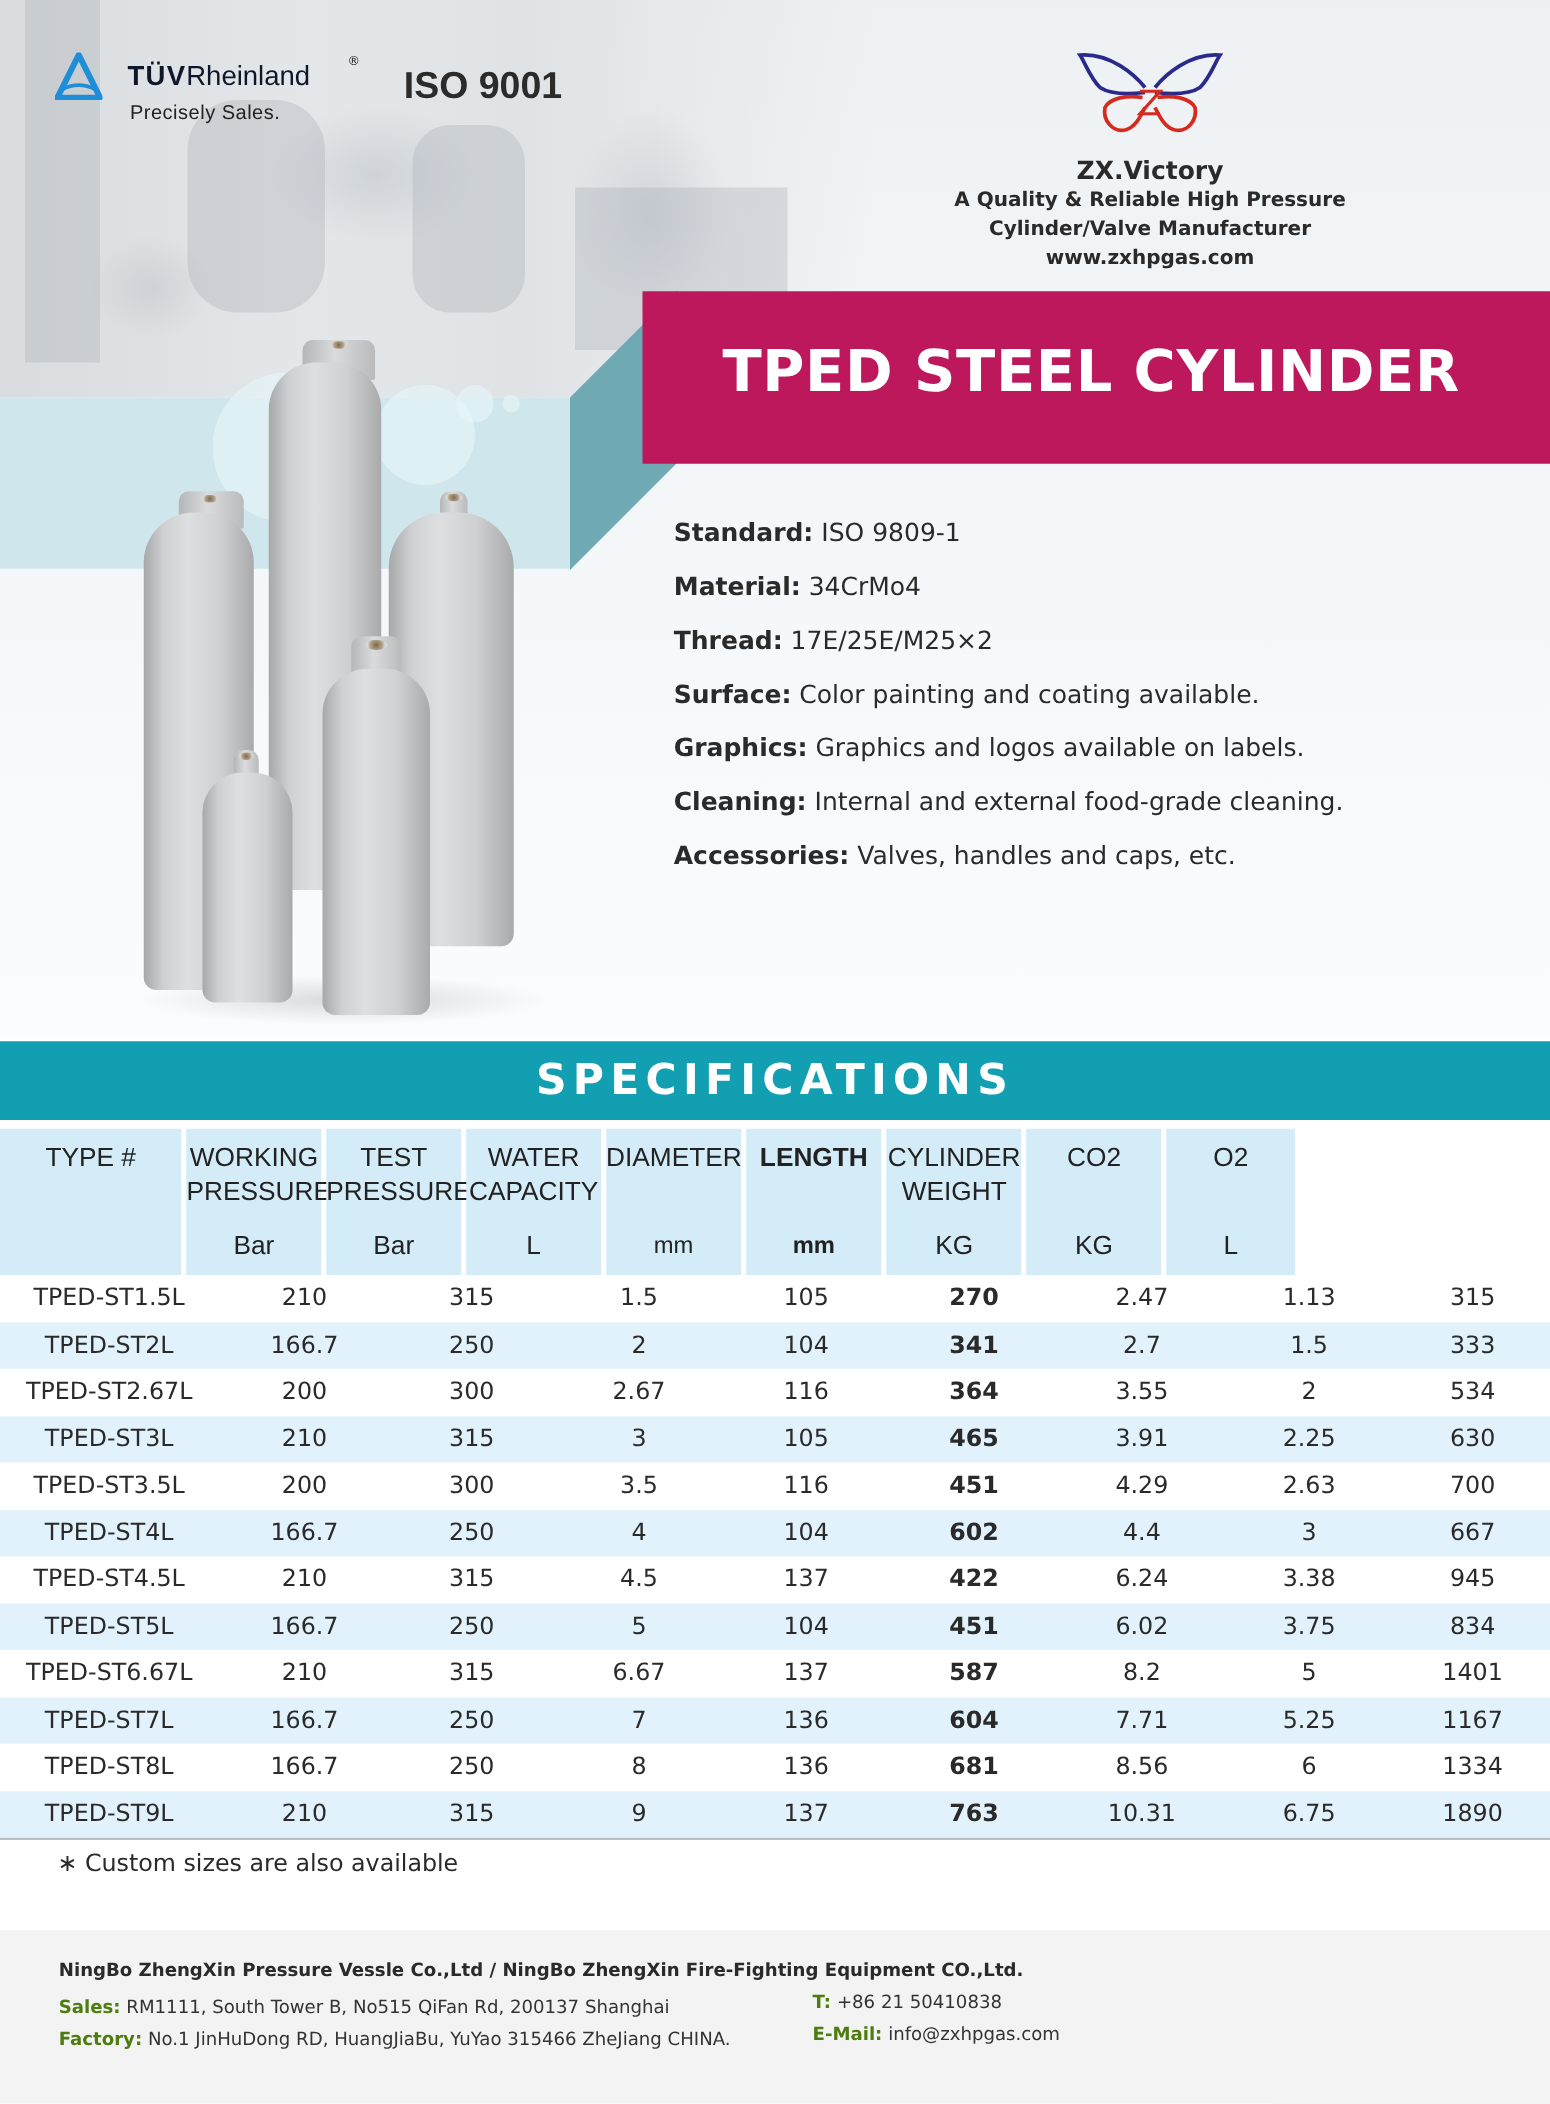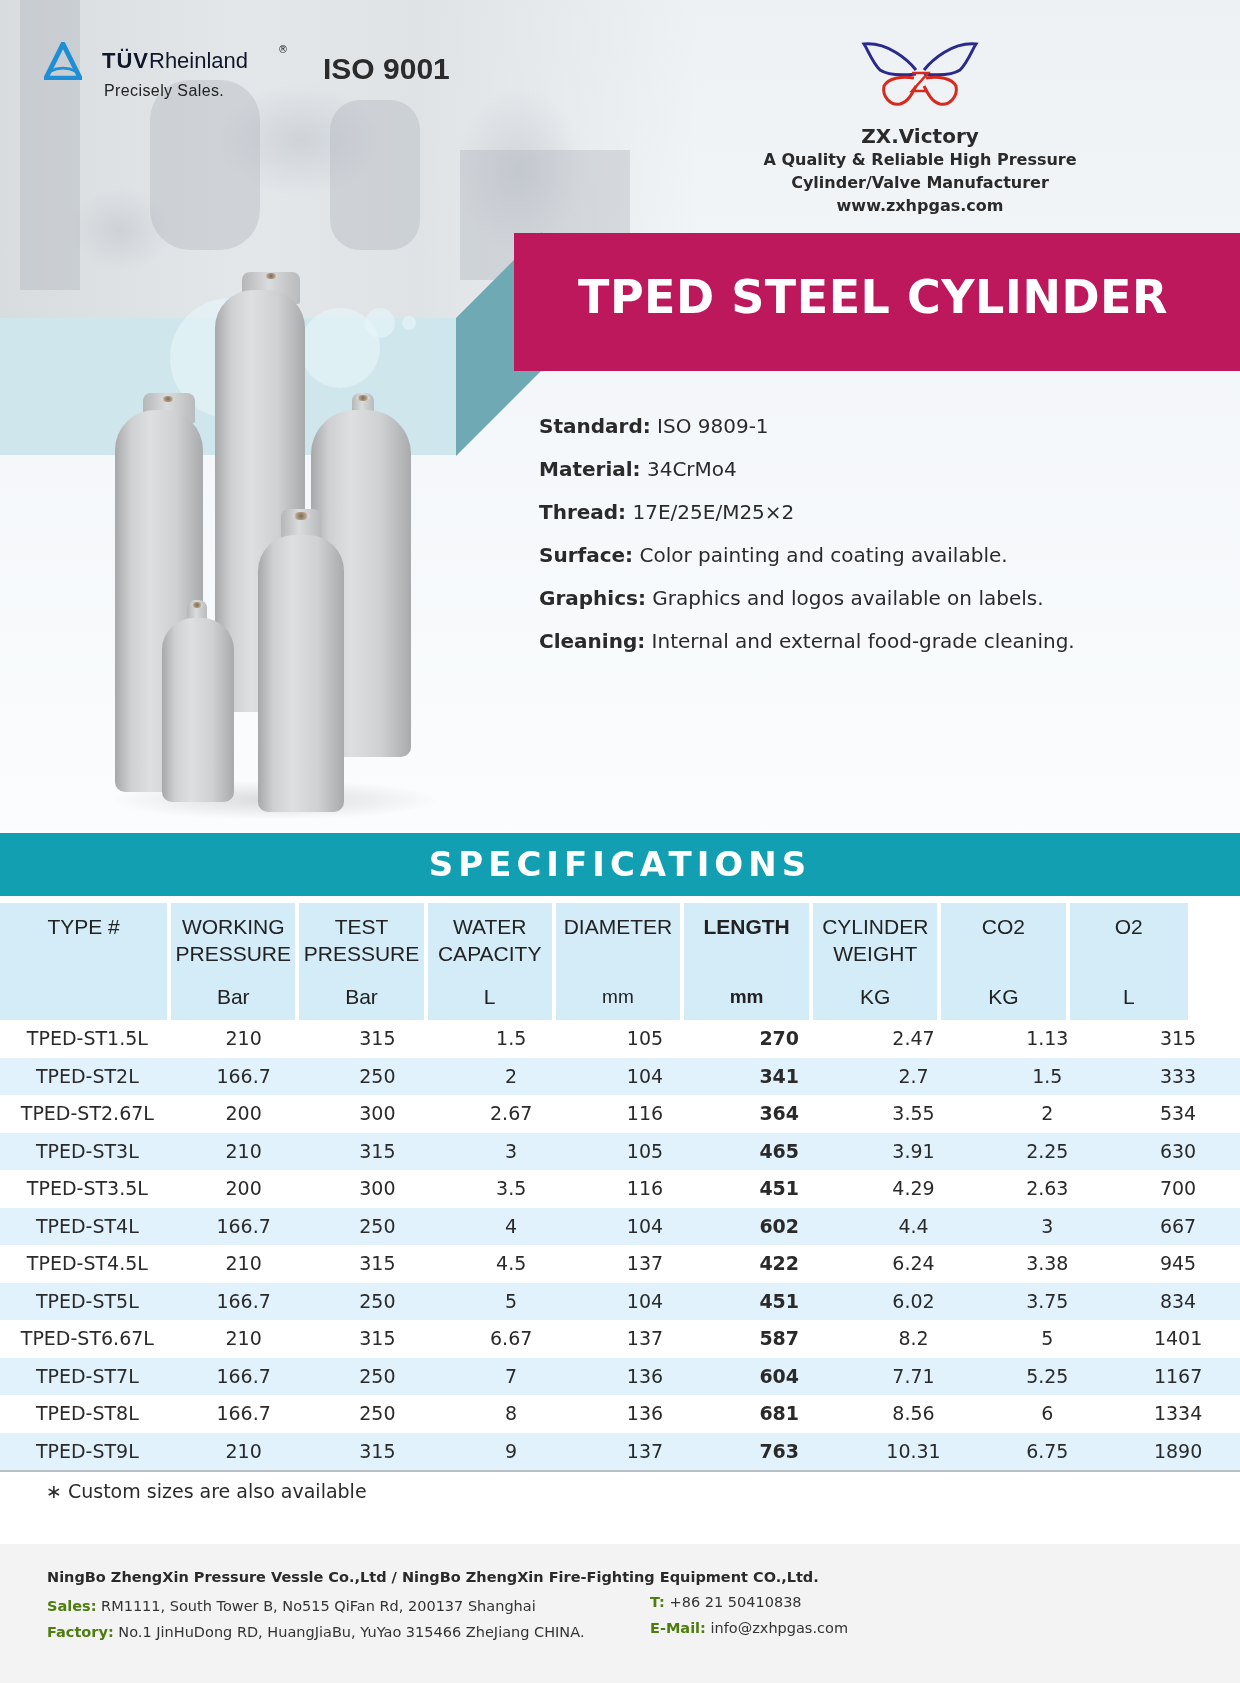--- a/index.html
+++ b/index.html
@@ -48,21 +48,21 @@
 
   
   .props { position: absolute; left: 539px; top: 405px; }
   .prop { font-family: "DejaVu Sans", sans-serif; font-size: 20px; line-height: 43px; color: #2a2a2a; white-space: nowrap; }
   .prop b { font-weight: bold; }
 
   
   .spec-banner { position: absolute; left: 0; top: 833px; width: 1240px; height: 63px; background: #129fb2; text-align: center; }
   .spec-banner h2 { margin: 0; line-height: 63px; font-size: 34px; font-weight: bold; color: #ffffff; letter-spacing: 5px; font-family: "DejaVu Sans", sans-serif; }
 
-  .spec-table { position: absolute; left: 0; top: 903px; width: 1188px; border-collapse: separate; border-spacing: 0; }
+  .spec-table { position: absolute; left: 0; top: 903px; width: 1036px; border-collapse: separate; border-spacing: 0; }
   .thead-row { display: flex; height: 117px; }
   .th { height: 117px; background: #d4ebf8; position: relative; font-family: "Liberation Sans", sans-serif; font-size: 21px; color: #222; text-align: center; }
   .th + .th { margin-left: 4px; }
   .th .lbl { position: absolute; left: 0; right: 0; top: 10px; line-height: 27px; }
   .th .unit { position: absolute; left: 0; right: 0; top: 80px; line-height: 27px; }
   .th .unit.small { font-size: 19px; }
 
   .tbody { position: absolute; left: 0; top: 1020px; width: 1240px; border-bottom: 2px solid #b7bec4; }
   .tr { display: flex; height: 37.5px; }
   .tr.alt { background: #e2f2fc; }
@@ -149,20 +149,21 @@
   <div class="cyl-hole" style="left:191px;top:602px;width:12px;height:6px;"></div>
 </div>
 
 <div class="props">
   <div class="prop"><b>Standard:</b> <span>ISO 9809-1</span></div>
   <div class="prop"><b>Material:</b> <span>34CrMo4</span></div>
   <div class="prop"><b>Thread:</b> <span>17E/25E/M25×2</span></div>
   <div class="prop"><b>Surface:</b> <span>Color painting and coating available.</span></div>
   <div class="prop"><b>Graphics:</b> <span>Graphics and logos available on labels.</span></div>
   <div class="prop"><b>Cleaning:</b> <span>Internal and external food-grade cleaning.</span></div>
+  <div class="prop"><b>Accessories:</b> <span>Valves, handles and caps, etc.</span></div>
 </div>
 
 <div class="spec-banner">
   <h2>SPECIFICATIONS</h2>
 </div>
 
 <div class="spec-table">
   <div class="thead-row" id="thead">
       <div class="th c0">
         <div class="lbl">

